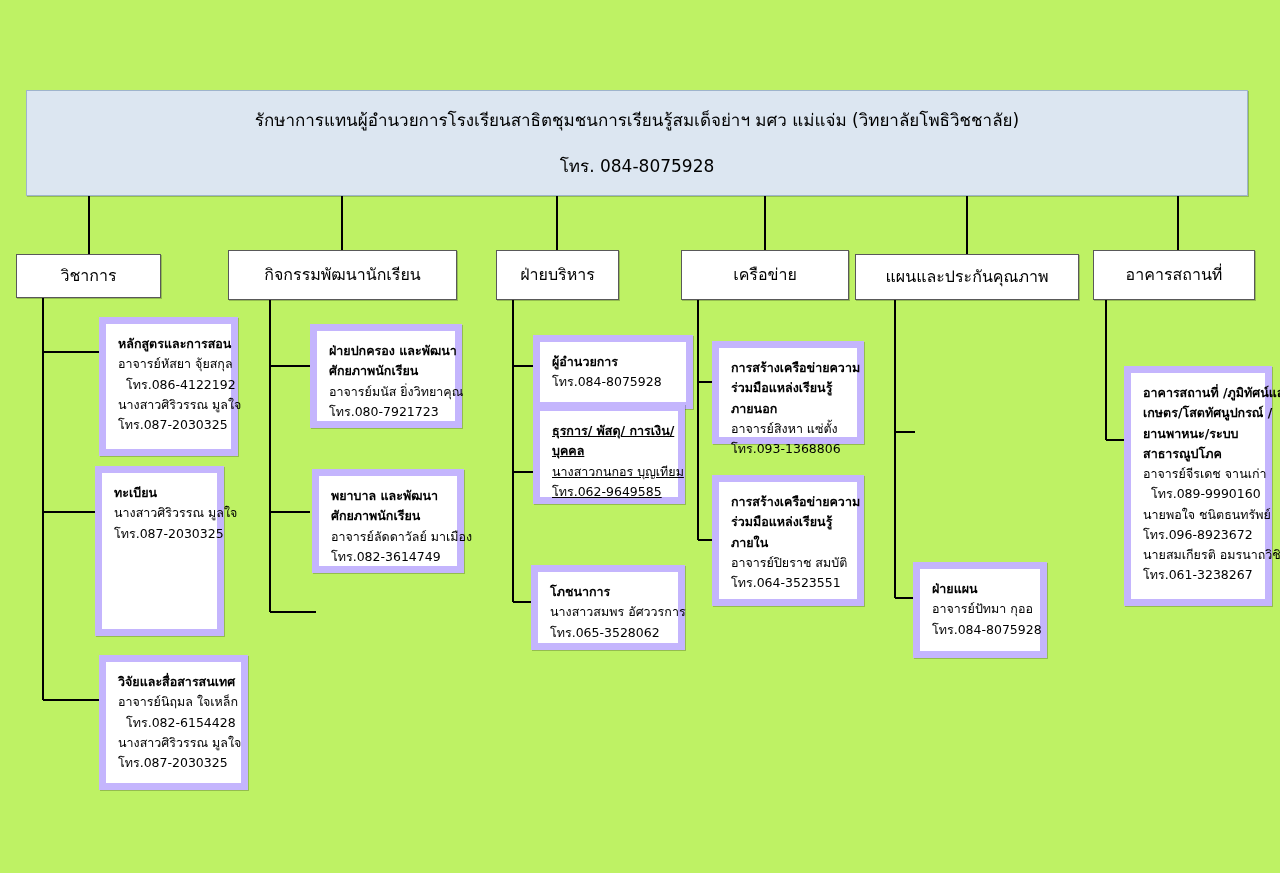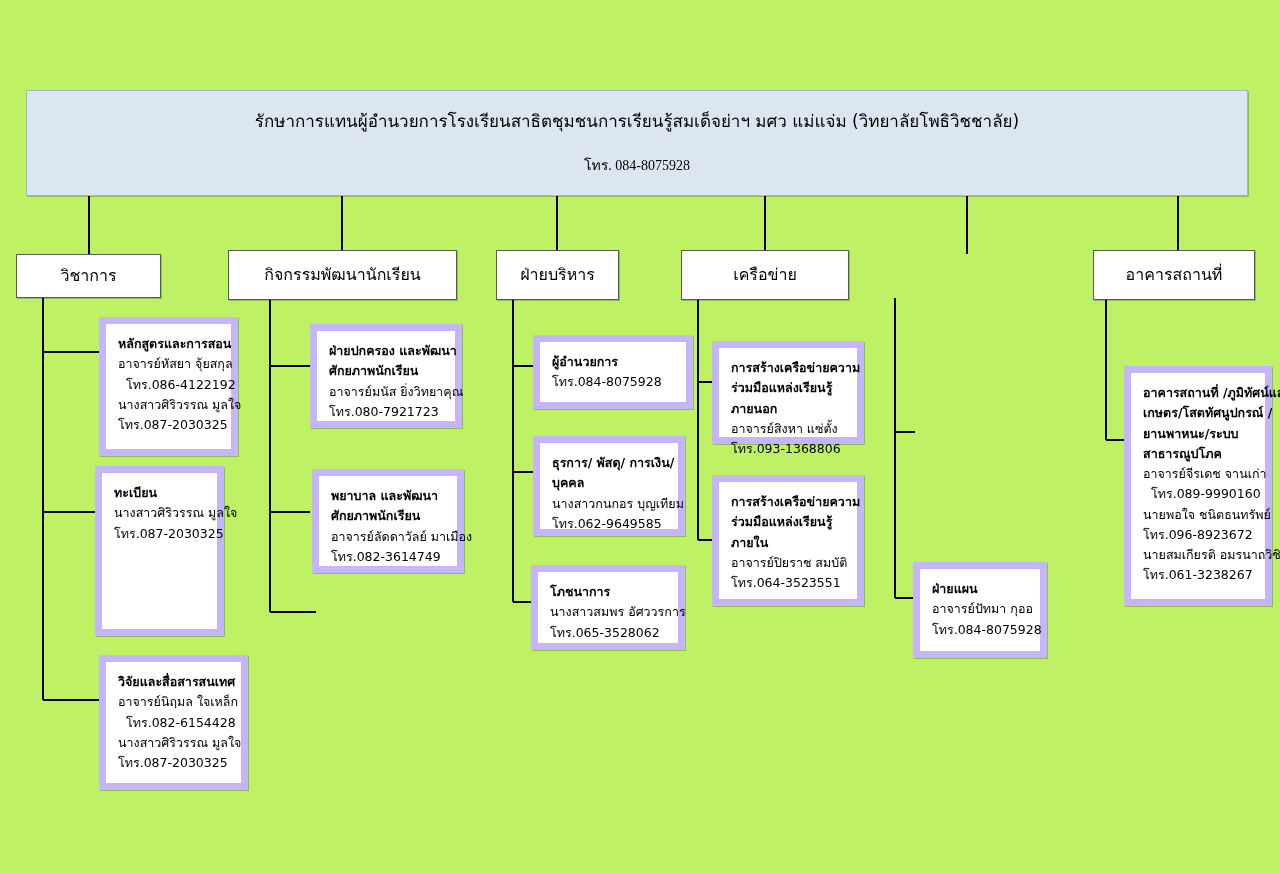--- a/index.html
+++ b/index.html
@@ -50,24 +50,23 @@
     justify-content: center;
     gap: 26px;
   }
   .root-title {
     font-size: 17px;
     line-height: 1.2;
     text-align: center;
     white-space: nowrap;
   }
   .root-phone {
-    font-size: 14px;
+    font-size: 17px;
     line-height: 1.2;
     text-align: center;
-    font-family: Liberation Serif, serif;
   }
 
   
   .dept-box {
     display: flex;
     align-items: center;
     justify-content: center;
     border: 1px solid #595959;
   }
   .dept-label {
@@ -150,20 +149,23 @@
   </div>
 
   <div class="box dept-box" style="left:496px; top:250px; width:123px; height:50px;">
     <span class="dept-label">ฝ่ายบริหาร</span>
   </div>
 
   <div class="box dept-box" style="left:681px; top:250px; width:168px; height:50px;">
     <span class="dept-label">เครือข่าย</span>
   </div>
 
+  <div class="box dept-box" style="left:855px; top:254px; width:224px; height:46px;">
+    <span class="dept-label">แผนและประกันคุณภาพ</span>
+  </div>
 
   <div class="box dept-box" style="left:1093px; top:250px; width:162px; height:50px;">
     <span class="dept-label">อาคารสถานที่</span>
   </div>
 
   <div class="box card" style="left:99px; top:317px; width:139px; height:139px;">
       <div class="card-line head">หลักสูตรและการสอน</div>
       <div class="card-line">อาจารย์หัสยา จุ้ยสกุล</div>
       <div class="card-line indent">โทร.086-4122192</div>
       <div class="card-line">นางสาวศิริวรรณ มูลใจ</div>
@@ -197,21 +199,21 @@
       <div class="card-line">อาจารย์ลัดดาวัลย์ มาเมือง</div>
       <div class="card-line">โทร.082-3614749</div>
     </div>
 
 
   <div class="box card" style="left:533px; top:335px; width:160px; height:74px;">
       <div class="card-line head">ผู้อำนวยการ</div>
       <div class="card-line">โทร.084-8075928</div>
     </div>
 
-  <div class="box card" style="left:533px; top:436px; width:152px; height:100px;">
+  <div class="box card" style="left:533px; top:404px; width:152px; height:100px;text-decoration:underline;">
       <div class="card-line head">ธุรการ/ พัสดุ/ การเงิน/</div>
       <div class="card-line head">บุคคล</div>
       <div class="card-line">นางสาวกนกอร บุญเทียม</div>
       <div class="card-line">โทร.062-9649585</div>
     </div>
 
   <div class="box card" style="left:531px; top:565px; width:154px; height:85px;">
       <div class="card-line head">โภชนาการ</div>
       <div class="card-line">นางสาวสมพร อัศววรการ</div>
       <div class="card-line">โทร.065-3528062</div>

